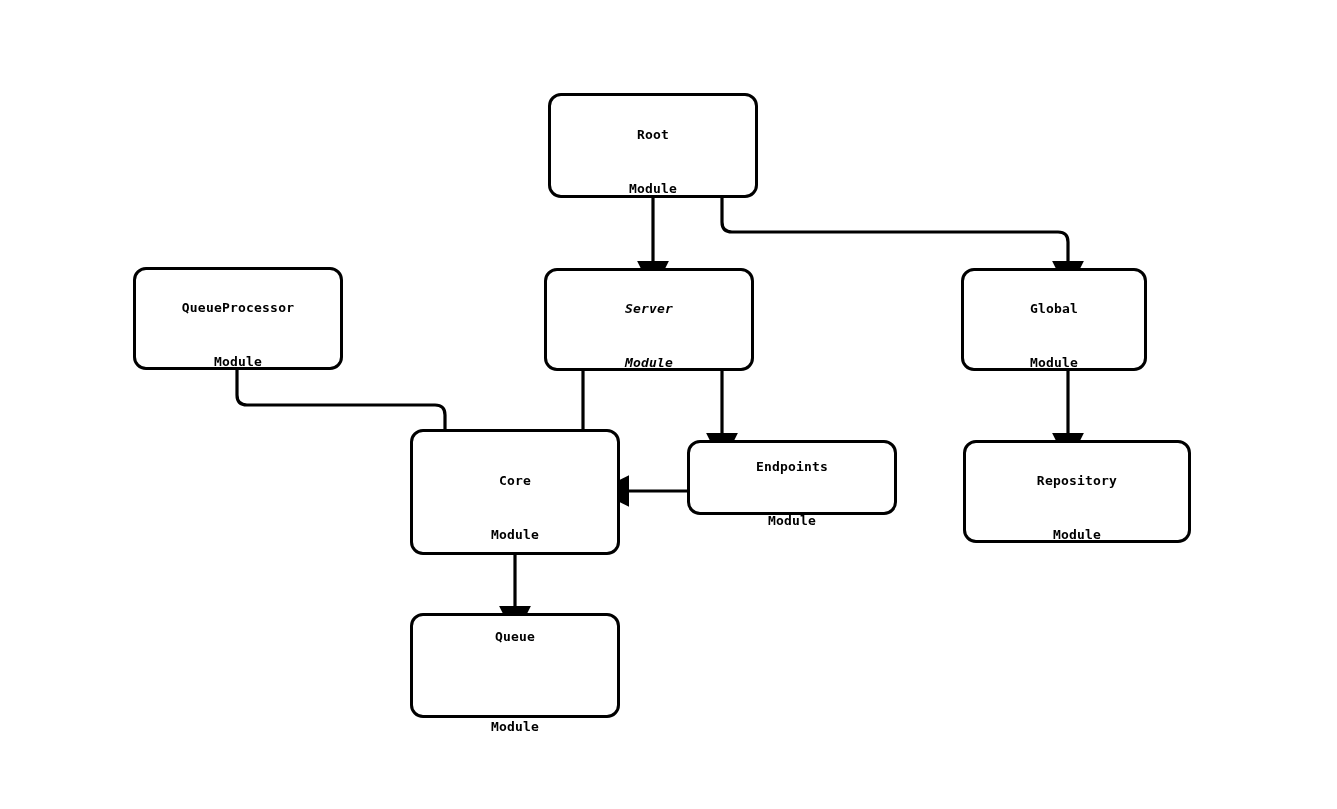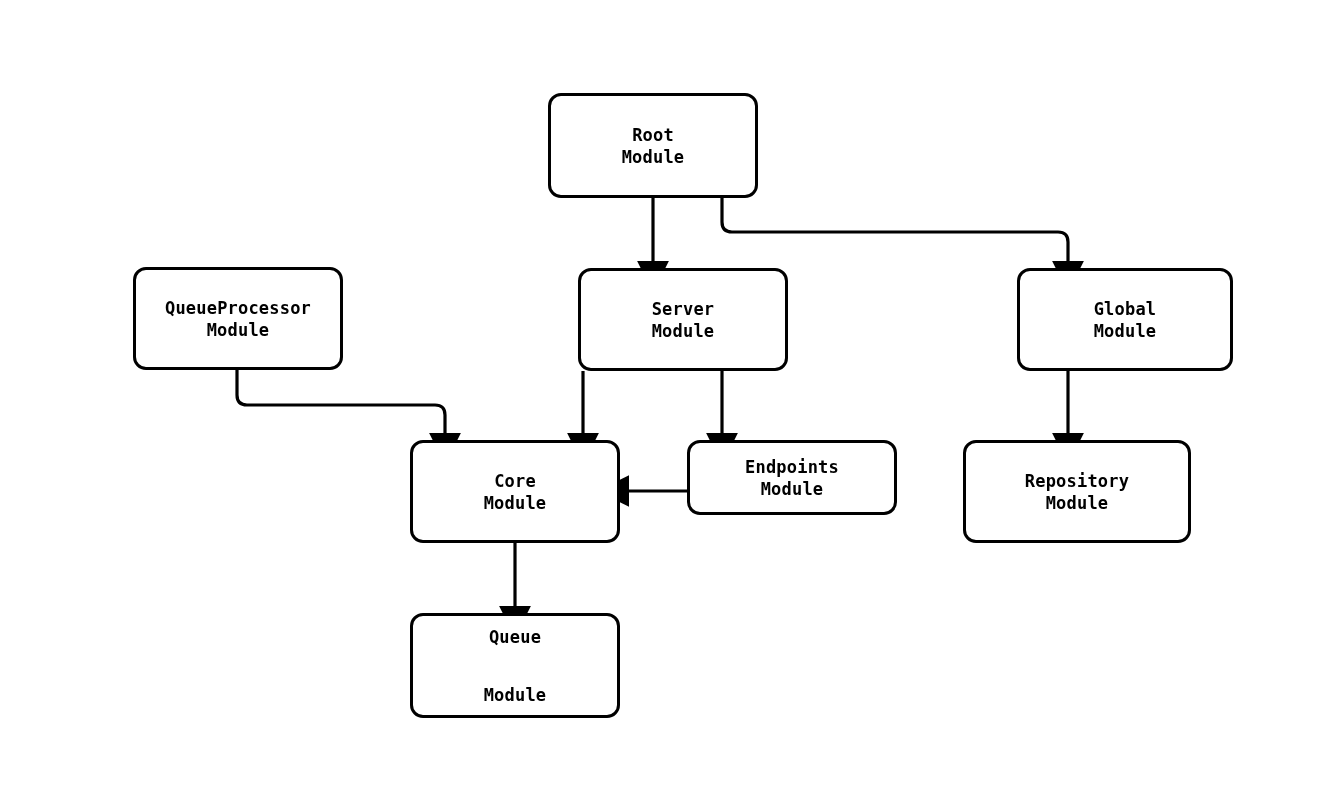--- a/index.html
+++ b/index.html
@@ -30,27 +30,28 @@
     border: 3.2px solid #000000;
     border-radius: 13px;
     display: flex;
     flex-direction: column;
     align-items: center;
     justify-content: center;
     z-index: 2;
   }
   .node-label {
     font-family: "DejaVu Sans Mono", "Liberation Mono", monospace;
-    font-size: 17px;
+    font-size: 13px;
     font-weight: 700;
     line-height: 22px;
     color: #000000;
     text-align: left;
     letter-spacing: 0.2px;
     white-space: pre;
+    margin-top: 32px;
   }
 </style>
 </head>
 <body>
 
 <div id="diagram-root">
 
   <svg id="edge-layer" viewBox="0 0 1337 809" width="1337" height="809" xmlns="http://www.w3.org/2000/svg">
     <defs>
       <marker id="arrow-down" markerWidth="12" markerHeight="10" refX="0.4" refY="5" orient="auto" markerUnits="strokeWidth">
@@ -72,31 +73,31 @@
   <div class="node" style="left: 548px; top: 93px; width: 210px; height: 105px;">
     <span class="node-label">Root</span>
     <span class="node-label">Module</span>
   </div>
 
   <div class="node" style="left: 133px; top: 267px; width: 210px; height: 103px;">
     <span class="node-label">QueueProcessor</span>
     <span class="node-label">Module</span>
   </div>
 
-  <div class="node" style="left: 578px; top: 268px; width: 210px; height: 103px;">
+  <div class="node" style="left: 544px; top: 268px; width: 210px; height: 103px; font-style: italic;">
     <span class="node-label">Server</span>
     <span class="node-label">Module</span>
   </div>
 
-  <div class="node" style="left: 1017px; top: 268px; width: 216px; height: 103px;">
+  <div class="node" style="left: 961px; top: 268px; width: 186px; height: 103px;">
     <span class="node-label">Global</span>
     <span class="node-label">Module</span>
   </div>
 
-  <div class="node" style="left: 410px; top: 440px; width: 210px; height: 103px;">
+  <div class="node" style="left: 410px; top: 429px; width: 210px; height: 126px;">
     <span class="node-label">Core</span>
     <span class="node-label">Module</span>
   </div>
 
   <div class="node" style="left: 687px; top: 440px; width: 210px; height: 75px;">
     <span class="node-label">Endpoints</span>
     <span class="node-label">Module</span>
   </div>
 
   <div class="node" style="left: 963px; top: 440px; width: 228px; height: 103px;">

